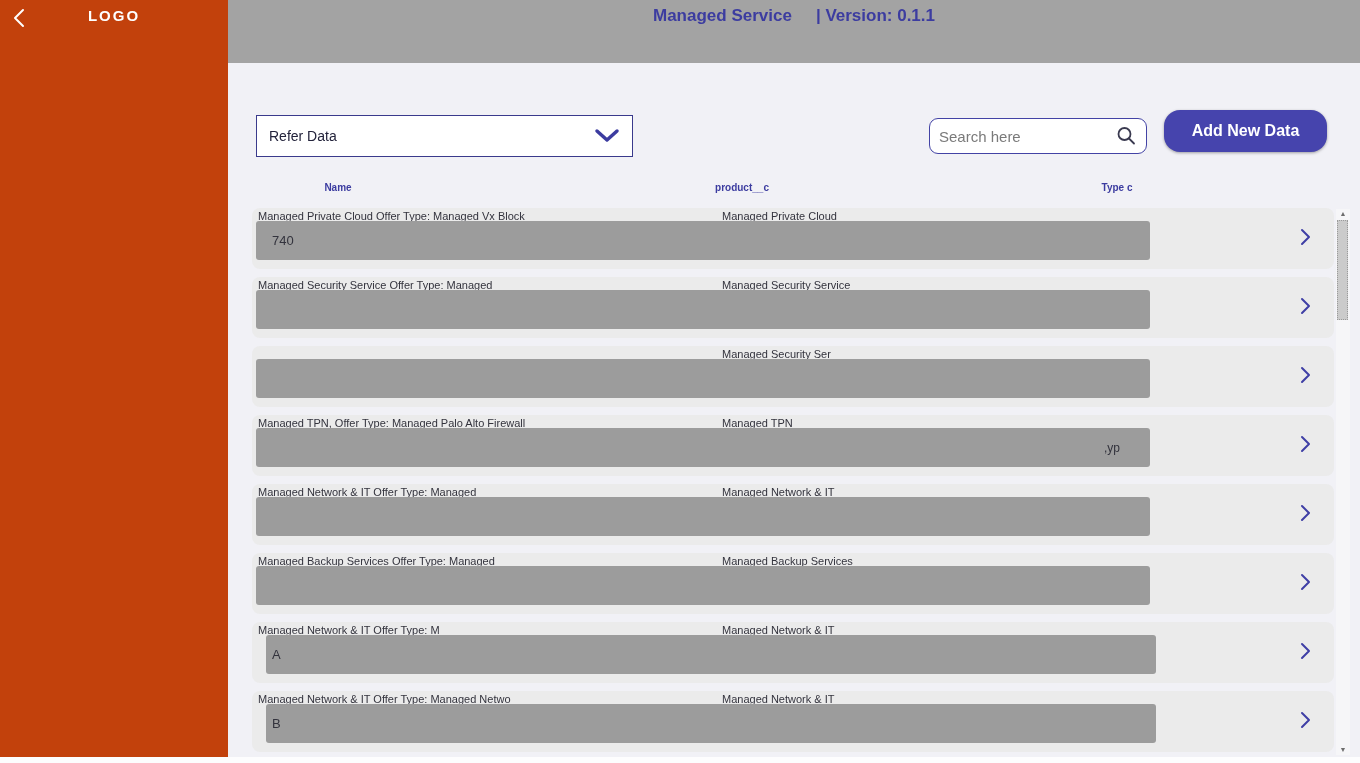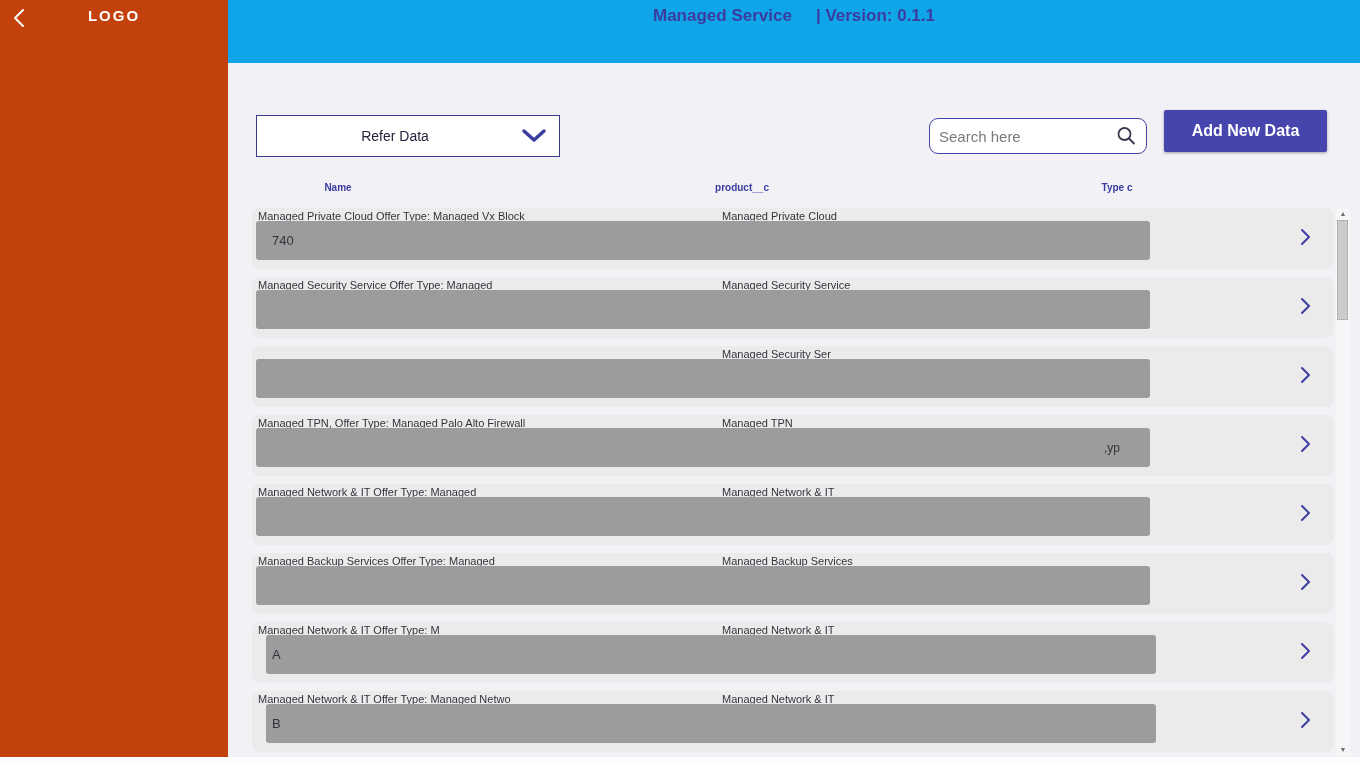--- a/index.html
+++ b/index.html
@@ -6,40 +6,40 @@
   html,body { width:1360px; height:763px; overflow:hidden; font-family:"Liberation Sans", sans-serif; }
   #app { position:relative; width:1360px; height:763px; background:#f1f1f6; }
 
   
   .sidebar { position:absolute; left:0; top:0; width:228px; height:757px; background:#c2410c; }
   .back-icon { position:absolute; left:8px; top:6px; width:24px; height:24px; cursor:pointer; }
   .logo { position:absolute; left:0; top:7px; width:100%; text-align:center; color:#ffffff;
           font-size:15px; font-weight:bold; letter-spacing:2px; }
 
   
-  .topband { position:absolute; left:228px; top:0; width:1132px; height:63px; background:#0ea5e9;
+  .topband { position:absolute; left:228px; top:0; width:1132px; height:63px; background:#a3a3a3;
              display:flex; align-items:flex-start; justify-content:center; gap:24px; padding-top:6px; }
   .topband .title, .topband .version { color:#3c3ca0; font-size:17px; font-weight:bold; }
 
   
   .main { position:absolute; left:228px; top:63px; width:1132px; height:694px; background:#f1f1f6; }
 
-  .dropdown { position:absolute; left:28px; top:52px; width:304px; height:42px; background:#ffffff;
-              border:1px solid #3a3a8c; display:flex; align-items:center; padding:0 12px; cursor:pointer;text-align:center; }
+  .dropdown { position:absolute; left:28px; top:52px; width:377px; height:42px; background:#ffffff;
+              border:1px solid #3a3a8c; display:flex; align-items:center; padding:0 12px; cursor:pointer; }
   .dropdown .dd-value { flex:1; font-size:14px; color:#23233b; }
   .dropdown svg { flex:none; }
 
   .search { position:absolute; left:701px; top:55px; width:218px; height:36px; background:#ffffff;
             border:1.6px solid #4343a5; border-radius:9px; display:flex; align-items:center; padding:0 9px; }
   .search input { flex:1; border:none; outline:none; font-size:15px; color:#23233b; background:transparent;
                   font-family:"Liberation Sans", sans-serif; min-width:0; }
   .search input::placeholder { color:#7a7a7a; }
 
   .add-btn { position:absolute; left:936px; top:47px; width:163px; height:42px; background:#4644ad;
-             color:#ffffff; font-size:16px; font-weight:bold; border:none; border-radius:2px;
+             color:#ffffff; font-size:16px; font-weight:bold; border:none; border-radius:16px;
              box-shadow:0 1px 3px rgba(0,0,0,.35); cursor:pointer; font-family:"Liberation Sans", sans-serif; }
 
   .col-header { position:absolute; top:119px; transform:translateX(-50%); font-size:10px; font-weight:bold;
                 color:#3c3ca0; white-space:nowrap; }
   .col-name    { left:110px; }
   .col-product { left:514px; }
   .col-type    { left:889px; }
 
   .rows { position:absolute; left:24px; top:145px; width:1082px; }
   .card { position:relative; height:61px; margin-bottom:8px; background:#ebebeb; border-radius:8px; cursor:pointer; }

